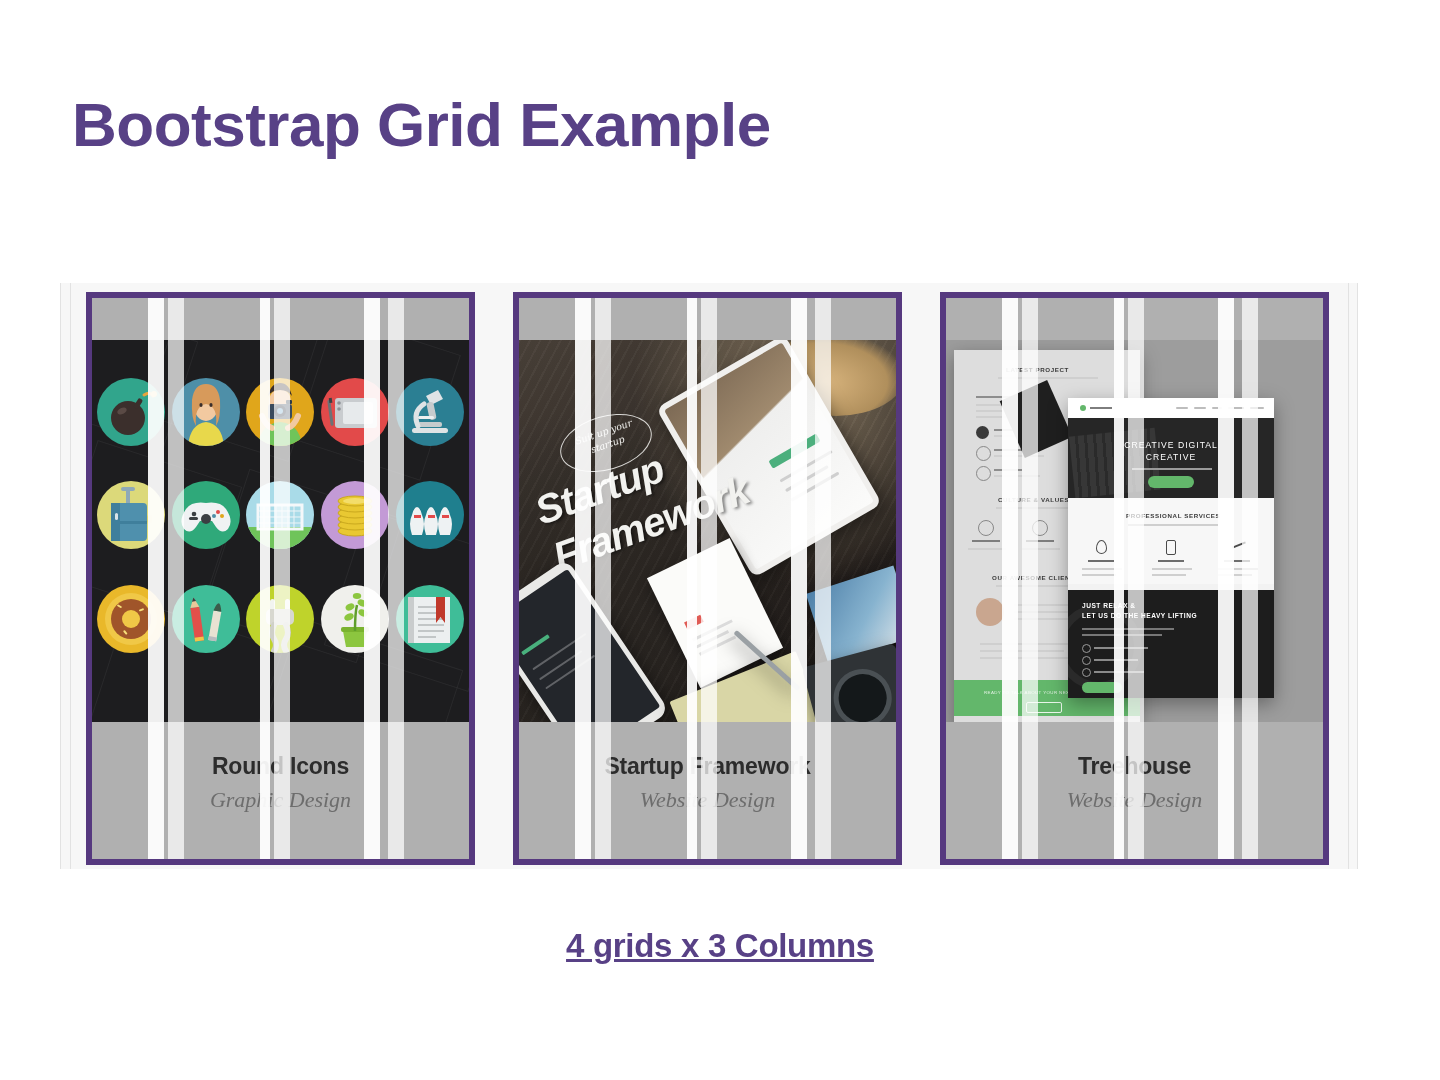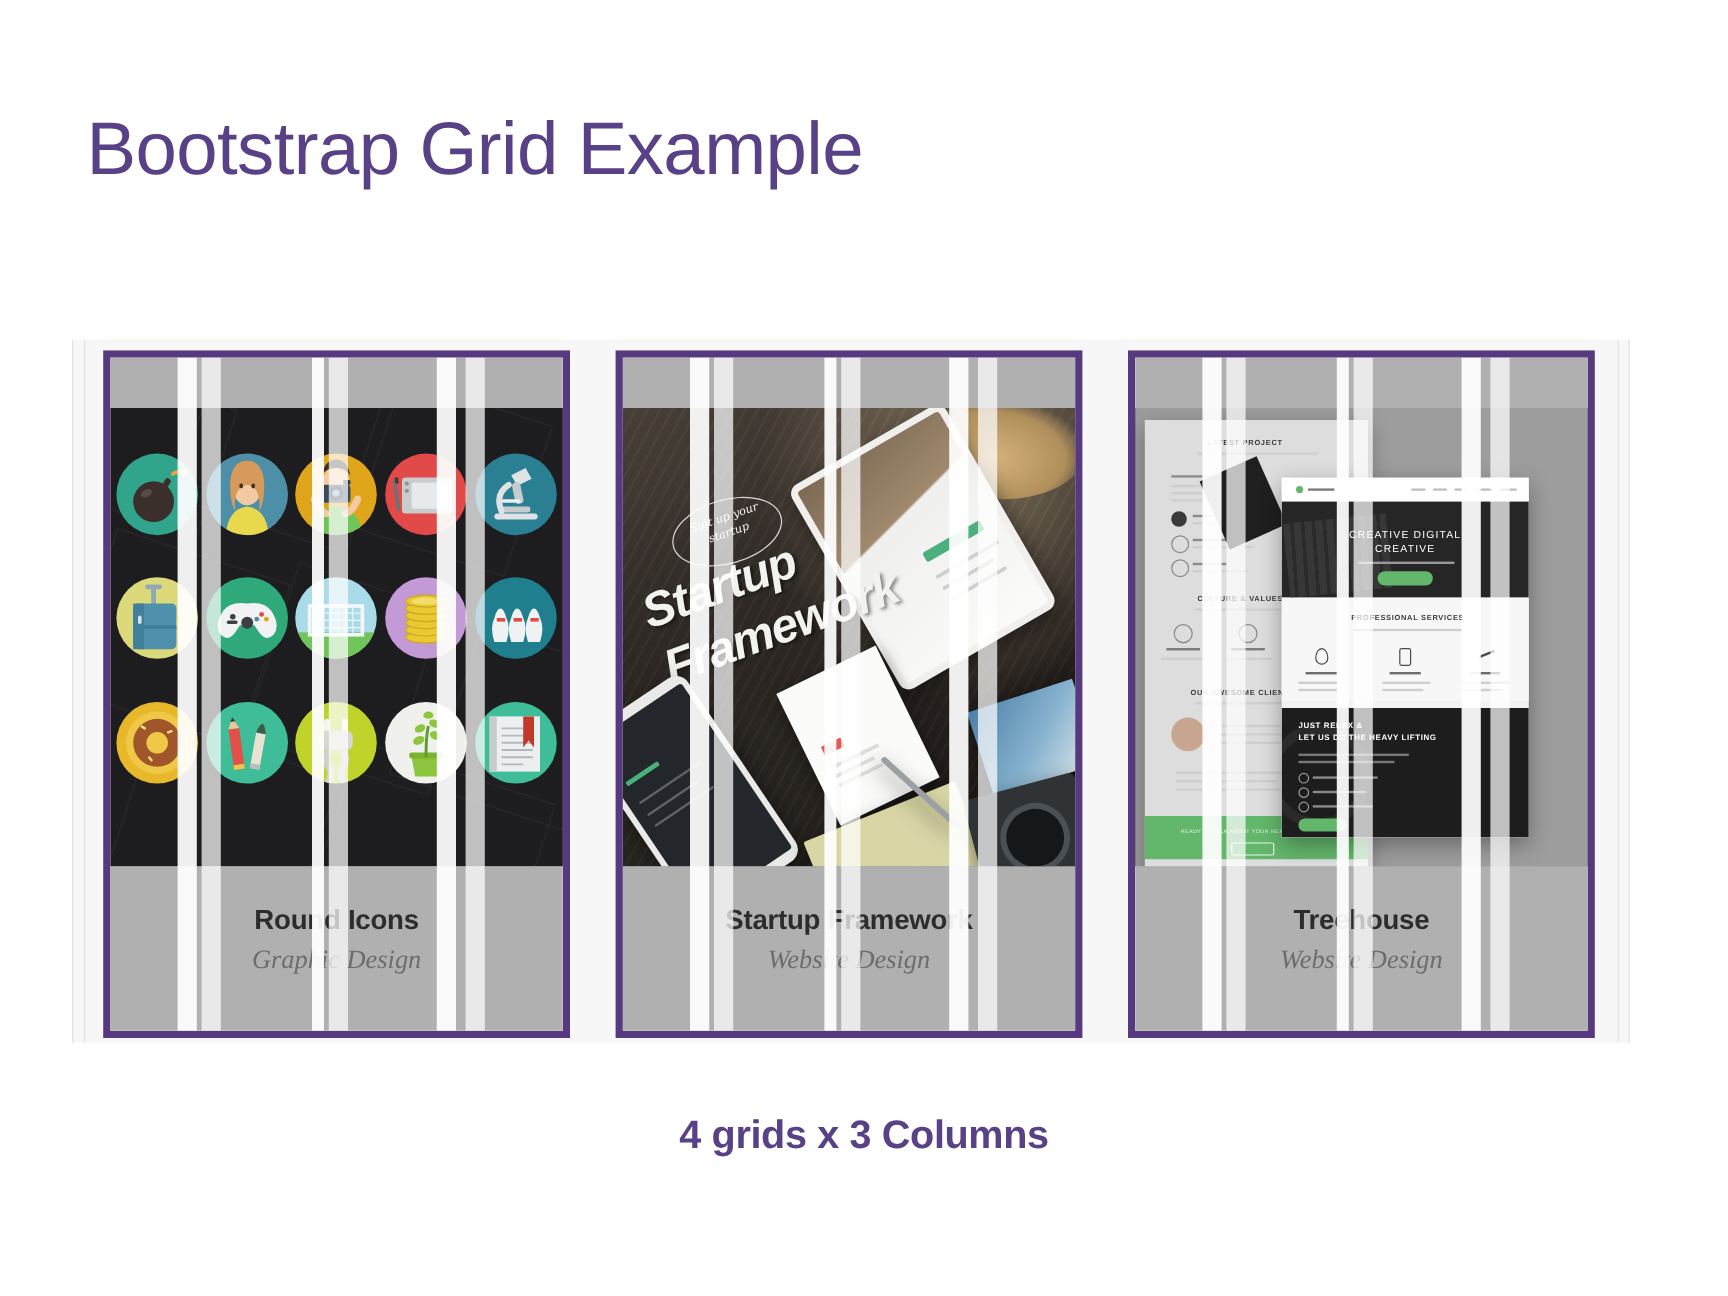--- a/index.html
+++ b/index.html
@@ -14,21 +14,21 @@
     overflow: hidden;
     position: relative;
   }
 
   
   .page-title {
     position: absolute;
     left: 72px;
     top: 92px;
     font-size: 62px;
-    font-weight: 400;
+    font-weight: 700;
     color: #584186;
     letter-spacing: -0.5px;
     line-height: 1.05;
     white-space: nowrap;
   }
 
   
   .grid-panel {
     position: absolute;
     left: 60px;
@@ -301,20 +301,21 @@
   
   .footer-caption {
     position: absolute;
     left: 0; right: 0;
     top: 927px;
     text-align: center;
     font-size: 33px;
     font-weight: 700;
     color: #584186;
     letter-spacing: -0.3px;
+    text-decoration: underline;
   }
 </style>
 </head>
 <body>
 
 <div class="page-title">Bootstrap Grid Example</div>
 
 <div class="grid-panel">
   <div class="guide" style="left:0px;"></div>
   <div class="guide" style="left:10px;"></div>

